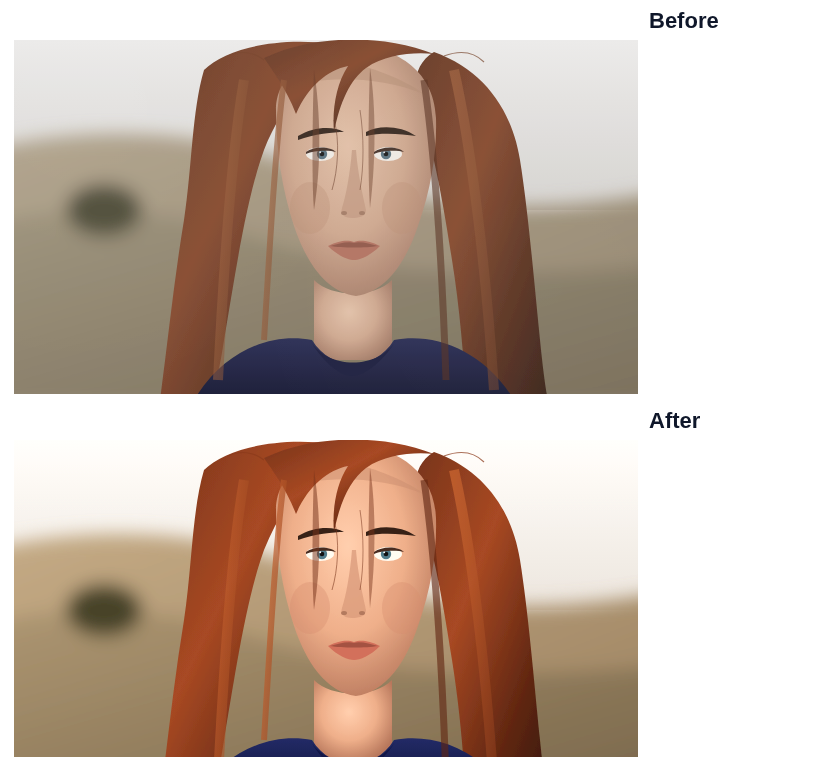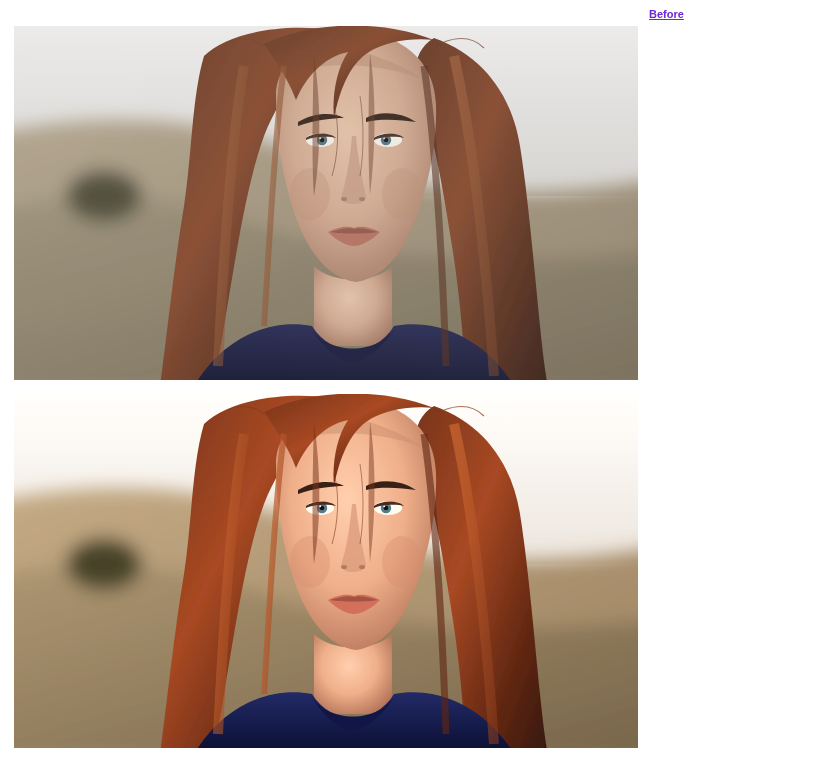--- a/index.html
+++ b/index.html
@@ -12,24 +12,23 @@
     .comparison-block {
       margin-bottom: 14px;
     }
     .label-row {
       display: flex;
       justify-content: flex-start;
       padding-left: 635px;
       margin-bottom: 6px;
     }
     .label-text {
-      font-size: 11px;
+      font-size: 22px;
       font-weight: 700;
-      color: #6d28d9;
-      text-decoration: underline;
+      color: #0f172a;
     }
     .portrait-frame {
       width: 624px;
       height: 354px;
       position: relative;
       overflow: hidden;
       display: block;
     }
     
     .portrait-svg {
@@ -172,20 +171,23 @@
 
       <path d="M250 20 C 240 12 226 10 214 16" stroke="#7a4327" stroke-width="1.2" fill="none" opacity="0.7"></path>
       <path d="M430 16 C 446 10 460 12 470 22" stroke="#7a4327" stroke-width="1.2" fill="none" opacity="0.7"></path>
       <path d="M320 80 C 326 100 324 130 318 150" stroke="#6a3a24" stroke-width="1" fill="none" opacity="0.55"></path>
       <path d="M346 70 C 350 96 350 126 346 150" stroke="#6a3a24" stroke-width="1" fill="none" opacity="0.5"></path>
     </svg>
   </div>
 </div>
 
 <div class="comparison-block">
+  <div class="label-row">
+    <span class="label-text">After</span>
+  </div>
   <div class="portrait-frame variant-after">
     <svg class="portrait-svg" viewBox="0 0 624 354" preserveAspectRatio="xMidYMid slice">
       <defs>
         <linearGradient id="skyA" x1="0" y1="0" x2="0" y2="1">
           <stop offset="0" stop-color="#f3f1ee"></stop>
           <stop offset="1" stop-color="#ded9d2"></stop>
         </linearGradient>
         <linearGradient id="hillA1" x1="0" y1="0" x2="1" y2="1">
           <stop offset="0" stop-color="#b8a584"></stop>
           <stop offset="1" stop-color="#8e7b5e"></stop>

